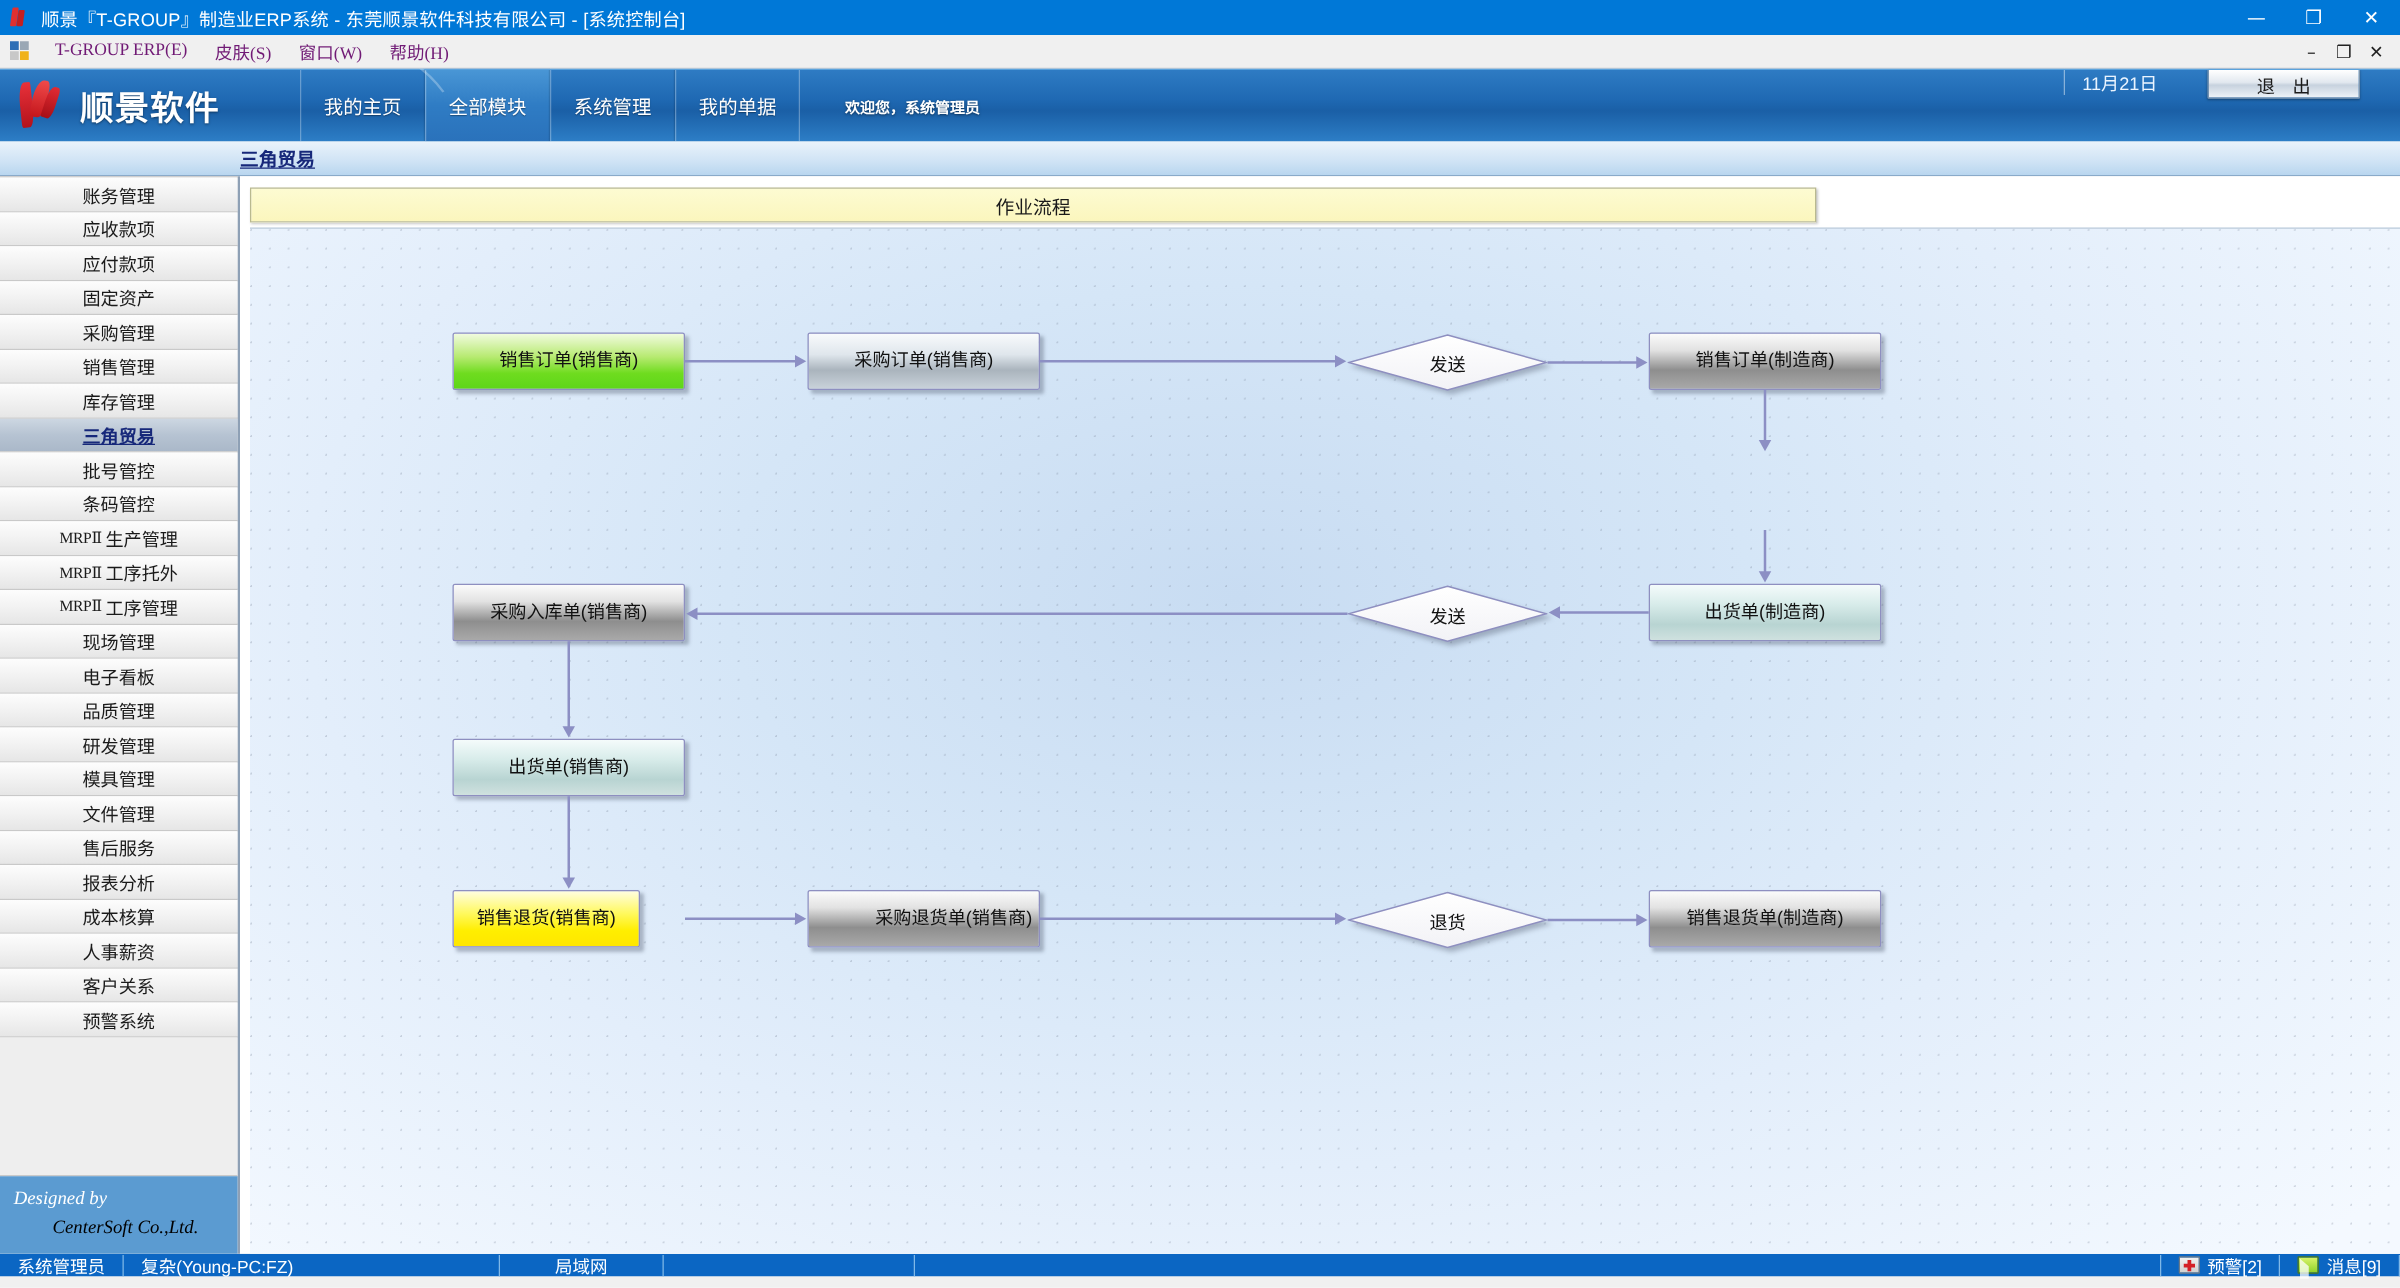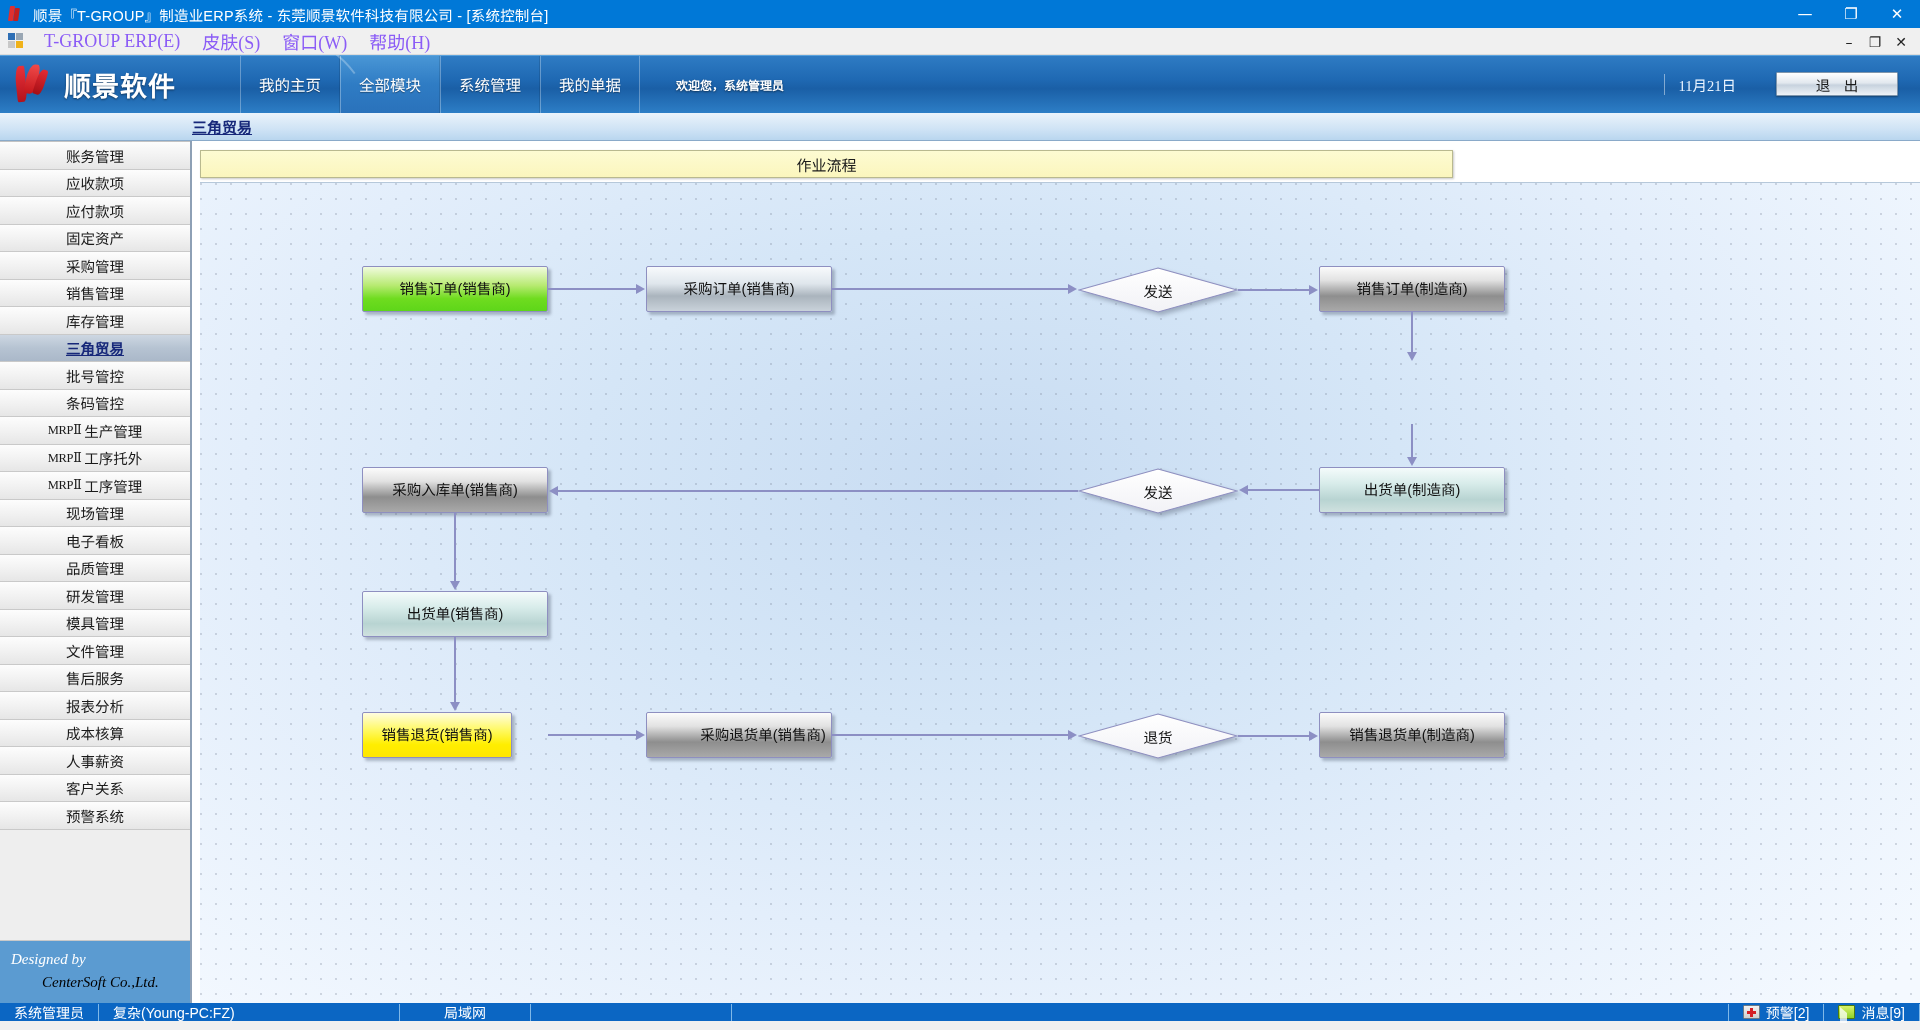--- a/index.html
+++ b/index.html
@@ -28,21 +28,21 @@
     height:27px; background:#f0f0f0; border-bottom:1px solid #dcdcdc;
     display:flex; align-items:center; position:relative;
   }
   .mb-icon{ width:16px; height:16px; margin:0 9px 0 8px; position:relative; flex:none; }
   .mb-icon i{position:absolute;display:block;}
   .mb-icon .a{left:0;top:0;width:7px;height:7px;background:#2f6fb5;}
   .mb-icon .b{left:8px;top:0;width:7px;height:7px;background:#9aa7b4;}
   .mb-icon .c{left:0;top:8px;width:7px;height:7px;background:#c8c8c8;}
   .mb-icon .d{left:8px;top:8px;width:7px;height:7px;background:#f0b21a;}
   .menu-item{
-    padding:3px 11px; font-size:18px; color:#8b5cf6; white-space:nowrap;
+    padding:3px 11px; font-size:14px; color:#701a75; white-space:nowrap;
     font-family:"Liberation Serif","DejaVu Serif",serif;
   }
   .mdi-btns{ position:absolute; right:6px; top:0; height:27px; display:flex; align-items:center; }
   .mdi-btn{ width:26px; height:27px; display:flex; align-items:center; justify-content:center;
             font-size:14px; color:#222; font-family:"DejaVu Sans",sans-serif; }
 
   
   .navbar{
     height:58px; position:relative;
     background:linear-gradient(180deg,#2f7cc4 0%,#1f69b3 42%,#1a5fa6 58%,#2d7ec6 100%);
@@ -77,21 +77,21 @@
   }
   .nav-tab:last-child{ border-right:1px solid rgba(255,255,255,.30); }
   .nav-tab.active{
     background:linear-gradient(180deg,#4a97d6 0%,#2f7cc4 50%,#2a72bb 100%);
     box-shadow:inset 0 1px 0 rgba(255,255,255,.35);
   }
   .welcome{
     display:flex; align-items:center; color:#fff; font-size:12px; font-weight:bold;
     margin-left:36px; white-space:nowrap; text-shadow:0 1px 2px rgba(0,0,0,.5);
   }
-  .nav-right{ margin-left:auto; display:flex; align-items:center; padding-right:22px;font-family:Liberation Serif, serif; }
+  .nav-right{ margin-left:auto; display:flex; align-items:flex-start; padding-right:32px; }
   .nav-date{ color:#eaf4ff; font-size:14.5px; white-space:nowrap; padding-left:14px;
              border-left:1px solid rgba(255,255,255,.45); }
   .logout-btn{
     margin-left:40px; width:122px; height:24px;
     background:linear-gradient(180deg,#ffffff 0%,#e2e8ef 45%,#c7d2de 55%,#eef3f8 100%);
     border:1px solid #7f96ad; border-radius:1px;
     display:flex; align-items:center; justify-content:center;
     font-size:14.5px; color:#1b1b1b; letter-spacing:5px; text-indent:5px;
     box-shadow:0 1px 2px rgba(0,0,0,.35);
   }

